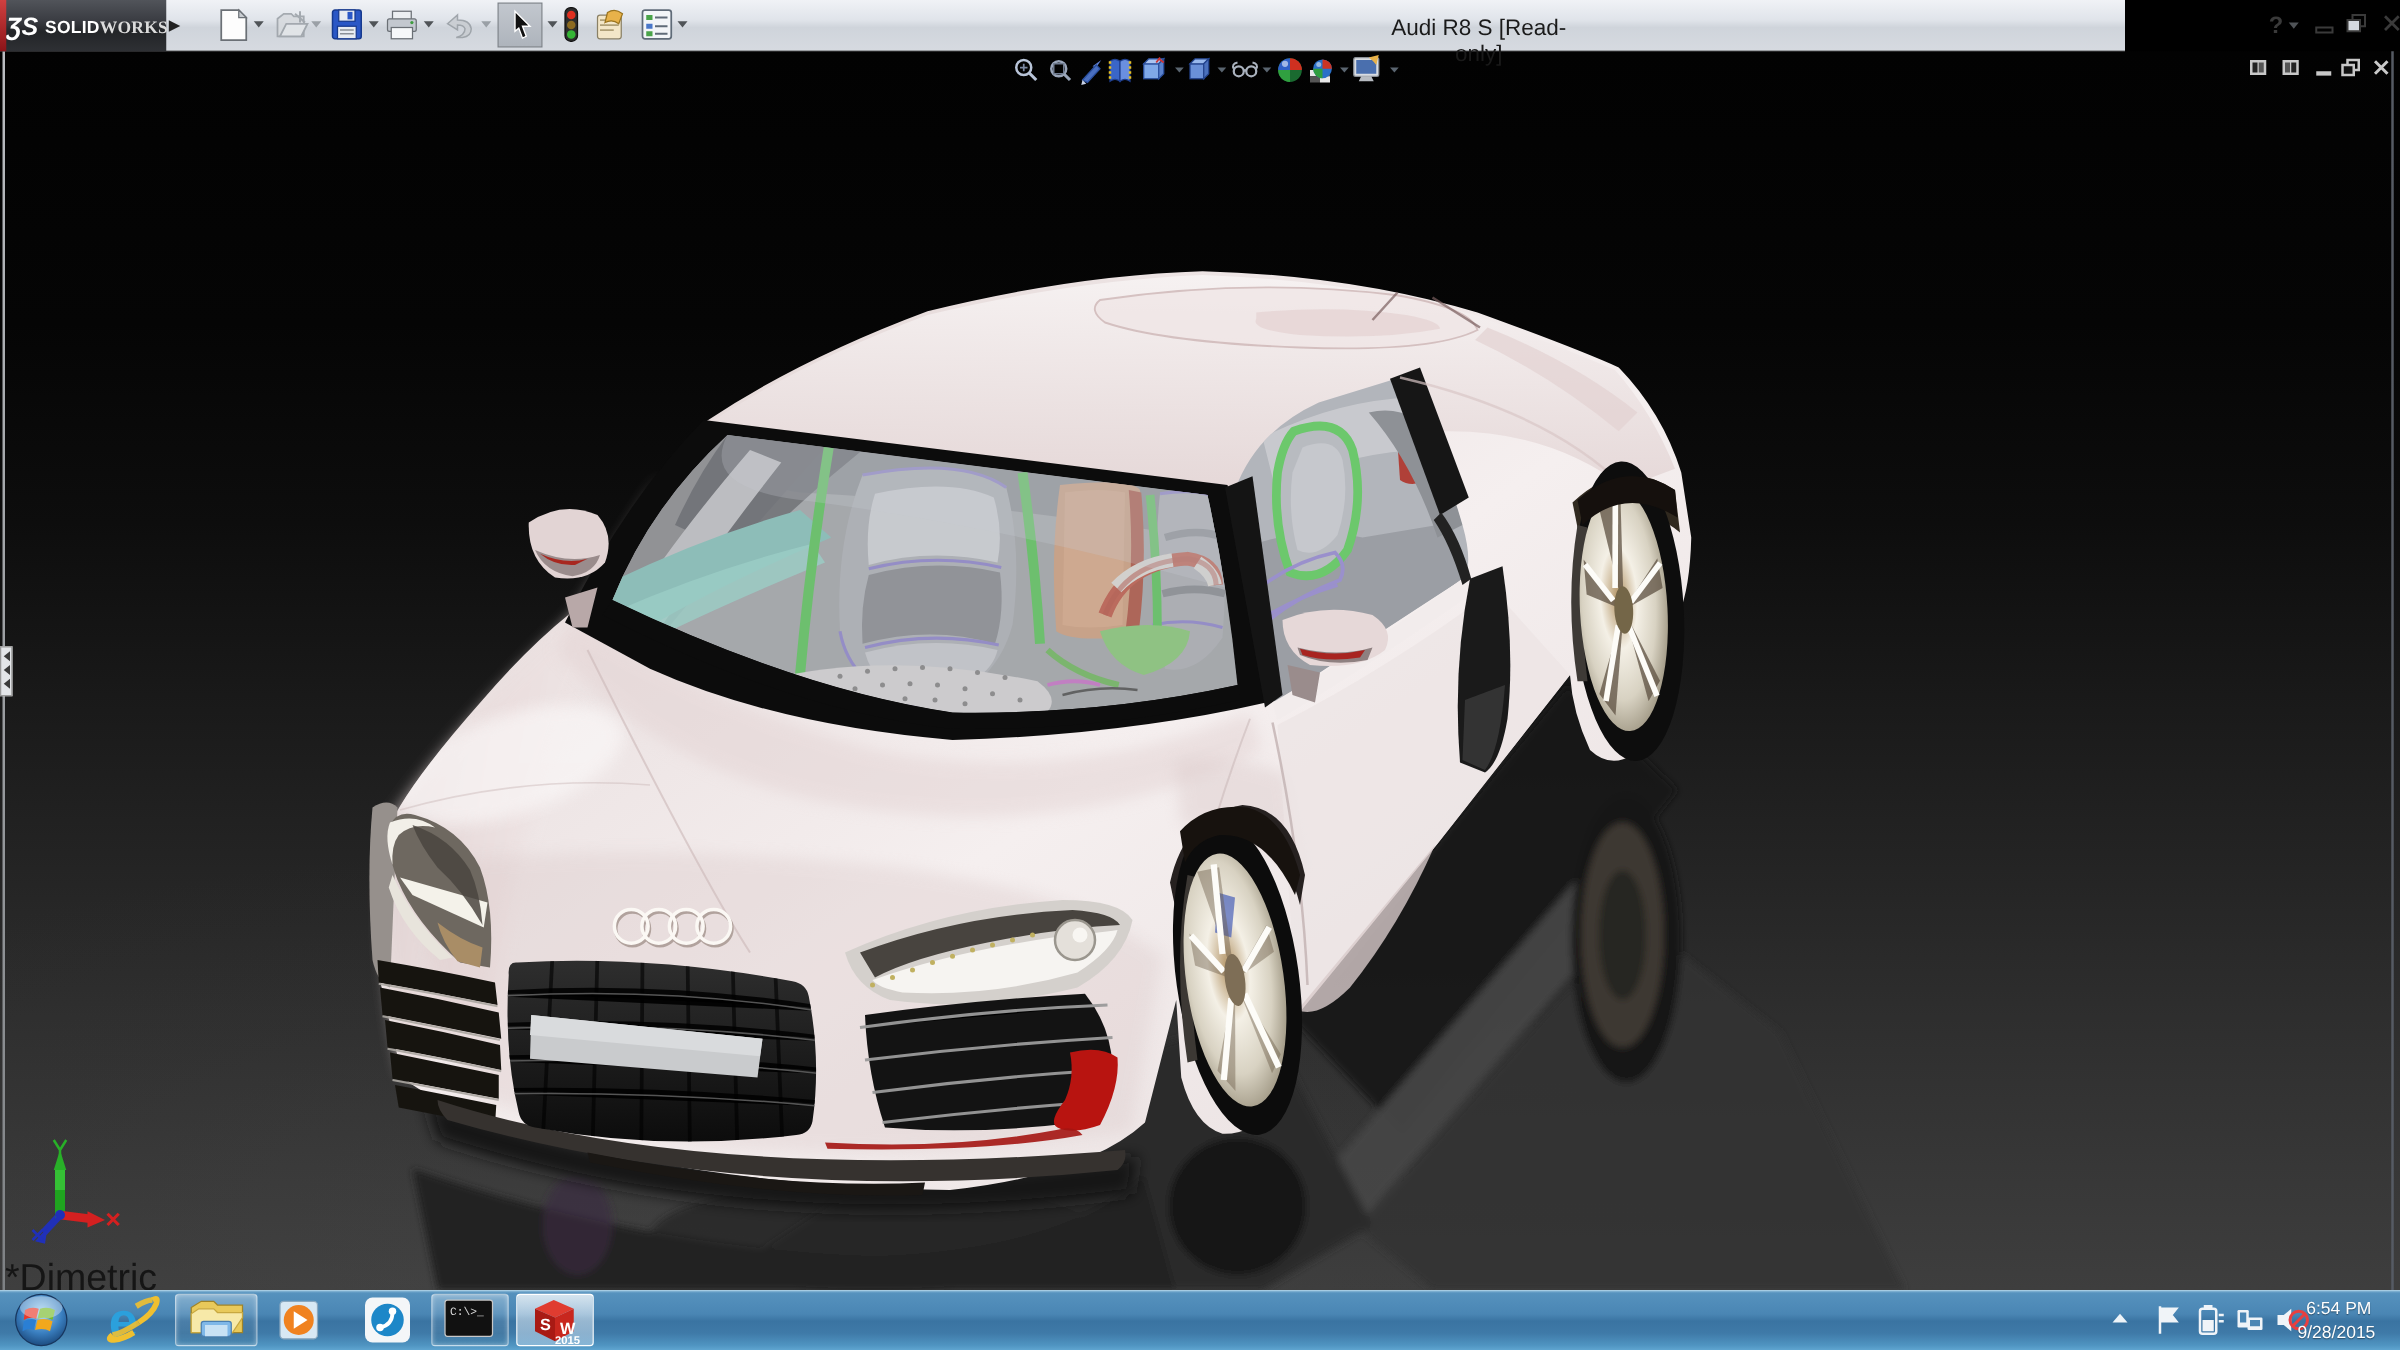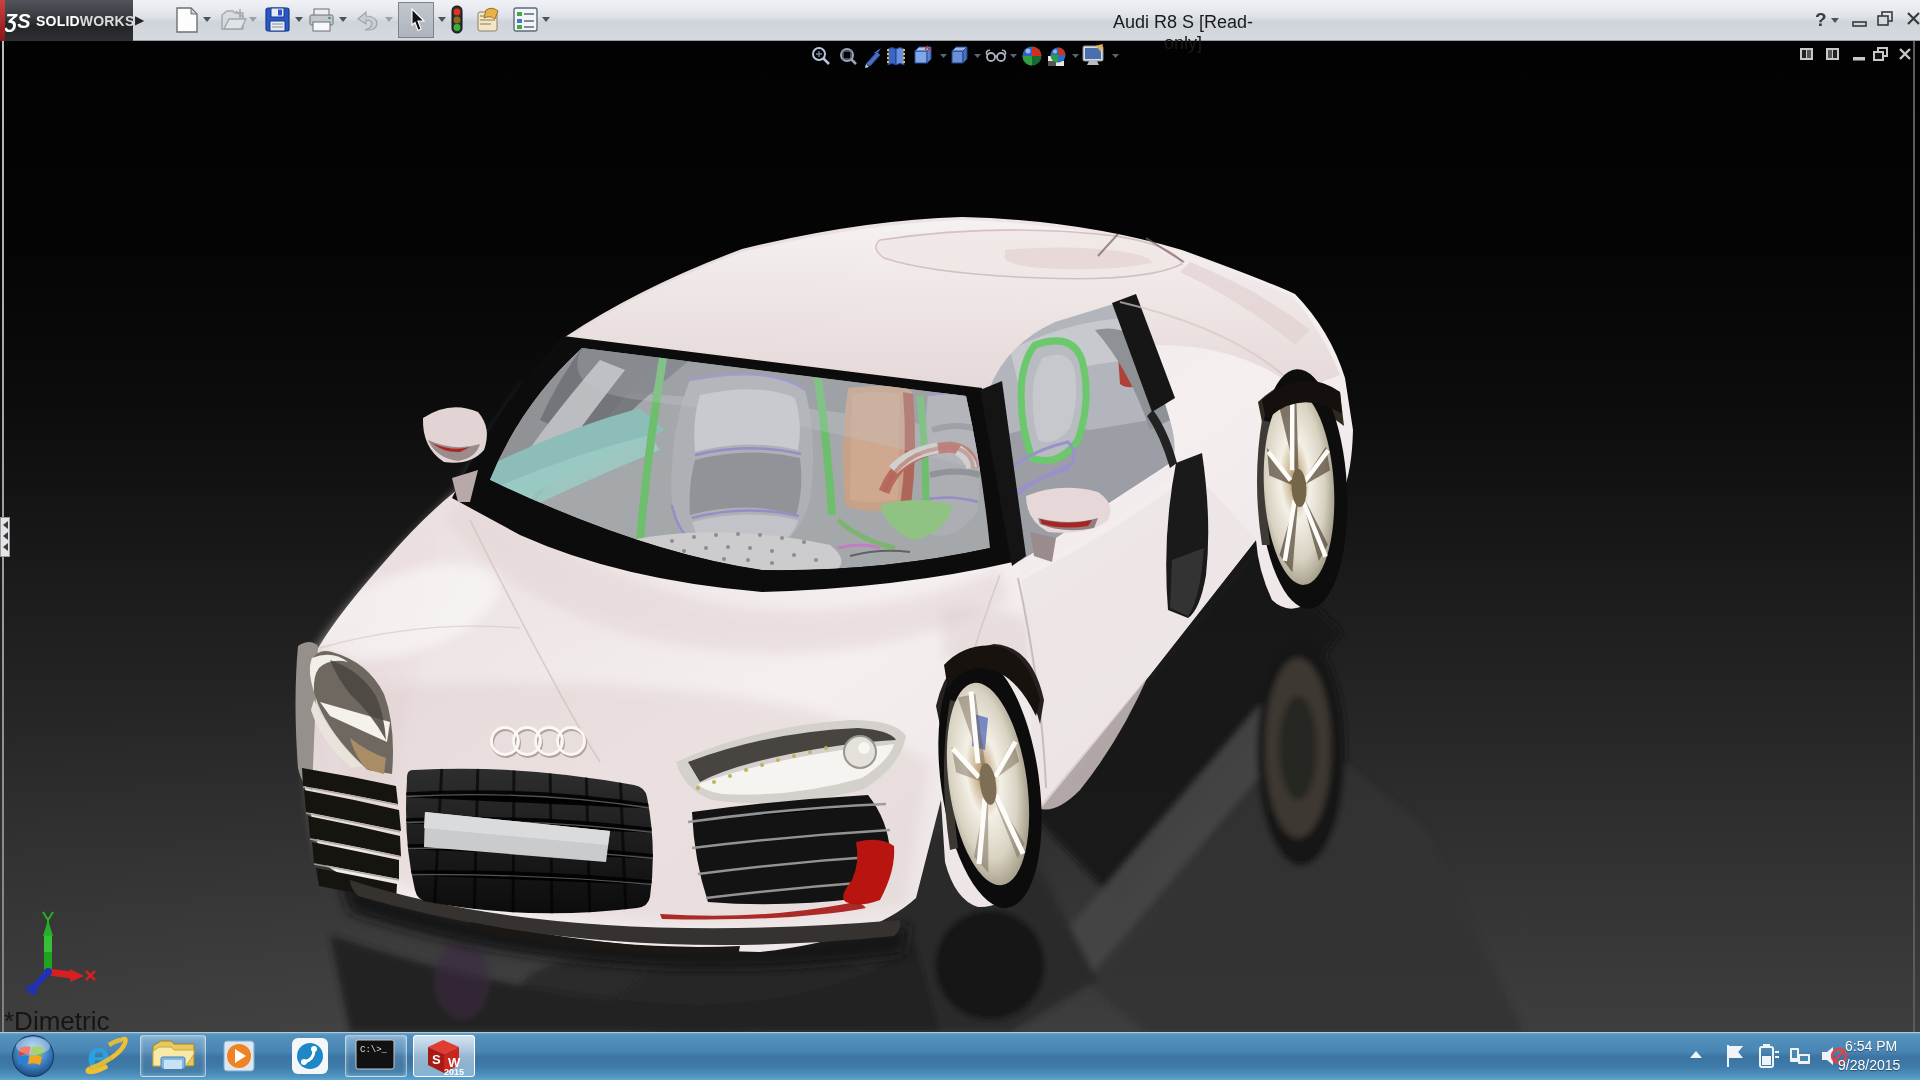--- a/index.html
+++ b/index.html
@@ -1,45 +1,45 @@
 <!DOCTYPE html>
 <html><head>
 <meta charset="utf-8">
 <style>
 * { margin:0; padding:0; box-sizing:border-box; }
 html,body { width:1920px; height:1080px; overflow:hidden; background:#000; font-family:"Liberation Sans", sans-serif; }
 #stage { position:absolute; top:0; left:0; width:1920px; height:1080px; }
 
 
-#topbar { position:absolute; top:0; left:0; width:1920px; height:41px;
+#topbar { position:absolute; top:0; left:0; width:1700px; height:41px;
   background:linear-gradient(180deg,#f0f2f6 0%,#e0e4ea 40%,#cfd4db 55%,#d6dae0 100%);
   border-bottom:1px solid #9a9da1; }
 #swlogo { position:absolute; top:0; left:0; width:133px; height:41px;
   background:linear-gradient(180deg,#51545a 0%,#3a3c42 40%,#232528 62%,#2e3034 100%); }
 #swlogo .red { position:absolute; left:0; top:0; width:5px; height:41px; background:linear-gradient(180deg,#d04040,#8c1418); }
 #swlogo .txt { position:absolute; left:36px; top:13px; color:#fff; font-size:14px; font-weight:bold; letter-spacing:0.2px; }
-#swlogo .txt span { font-weight:bold; color:#dcdcdc; }
+#swlogo .txt span { font-weight:bold; color:#dcdcdc;font-family:Liberation Serif, serif; }
 #swexp { position:absolute; left:135px; top:13px; color:#222; font-size:12px; }
 #title { position:absolute; top:12px; left:1103px; width:160px; text-align:center; color:#1a1a1a; font-size:18px; }
 .dd { position:absolute; top:17px; width:0; height:0; border-left:4px solid transparent; border-right:4px solid transparent; border-top:5px solid #4f5357; }
 .dd.dis { border-top-color:#9aa0a6; }
 #selbox { position:absolute; left:398px; top:2px; width:36px; height:36px; background:linear-gradient(180deg,#c2c7ce,#aeb4bc); border:1px solid #7e8389; }
 
 
 #viewport { position:absolute; top:41px; left:0; width:1920px; height:991px;
   background:
    radial-gradient(ellipse 1200px 500px at 25% 102%, rgba(80,80,80,0.28) 0%, rgba(60,60,60,0.12) 50%, rgba(40,40,40,0) 75%),
    linear-gradient(180deg,#020202 0%,#050505 22%,#0d0d0d 38%,#191919 52%,#242424 66%,#2e2e2e 78%,#373737 90%,#3e3e3e 100%);
 }
 #vrightline { position:absolute; top:41px; left:1913px; width:2px; height:991px; background:#565b64; }
 #carsvg { position:absolute; top:0; left:0; }
 #vleftline { position:absolute; top:41px; left:2px; width:2px; height:991px; background:linear-gradient(180deg,#babdc1,#7e8184); }
 #fmtab { position:absolute; left:0; top:517px; width:10px; height:40px; background:#e3e5e8; border:1px solid #999; font-size:0;}
 #fmtab i { display:block; margin:3px auto 0; width:0; height:0; border-top:4px solid transparent; border-bottom:4px solid transparent; border-right:5px solid #3a3a3a; }
-#dimetric { position:absolute; left:4px; top:1006px; color:#151515; font-size:26px; }
+#dimetric { position:absolute; left:4px; top:1006px; color:#151515; font-size:30px; }
 
 
 #hud { position:absolute; top:44px; left:806px; }
 #docbtns { position:absolute; top:46px; left:1800px; color:#c8c8c8; font-size:13px; }
 
 
 #taskbar { position:absolute; top:1032px; left:0; width:1920px; height:48px;
   background:linear-gradient(180deg,#7fb0d2 0%,#5591bd 6%,#4a86b4 40%,#3a74a2 52%,#3f7aa8 72%,#4f94c1 92%,#5fa5d0 100%); }
 #taskbar .topline { position:absolute; top:0; left:0; width:1920px; height:1px; background:#a5cbe2; }
 .tbtn { position:absolute; top:3px; width:60px; height:42px; border-radius:3px; }

